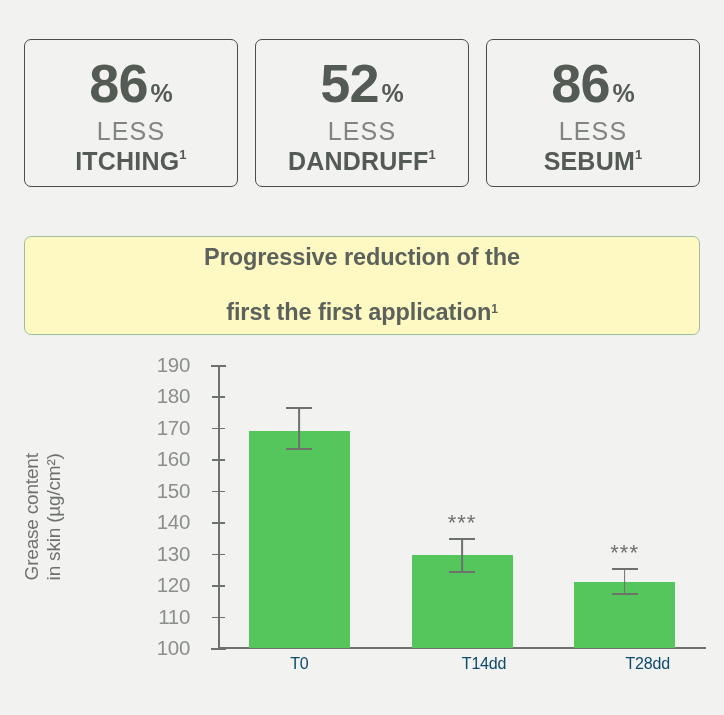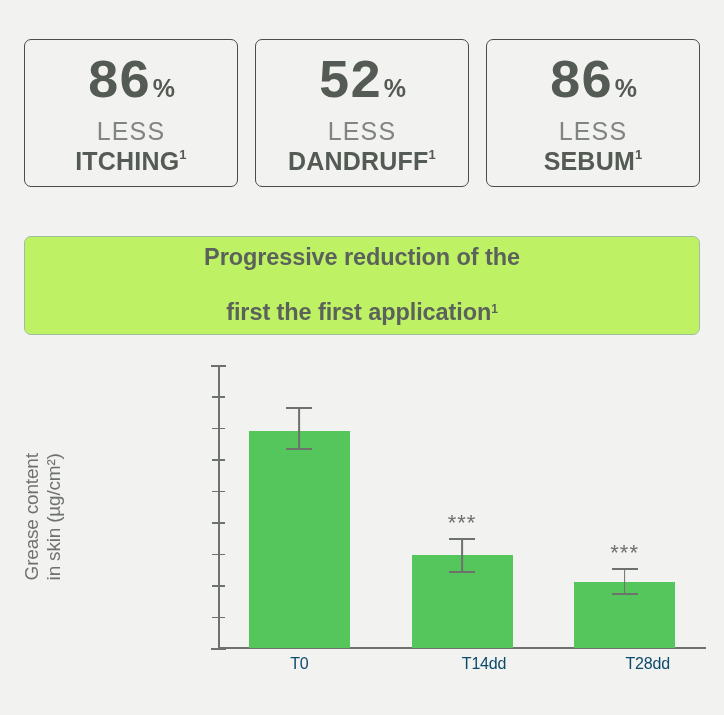--- a/index.html
+++ b/index.html
@@ -42,21 +42,20 @@
     display: flex;
     align-items: baseline;
     justify-content: center;
     line-height: 1;
   }
   .stat-number {
     font-size: 54px;
     font-weight: bold;
     color: #545a54;
     letter-spacing: -1px;
-    font-family: Liberation Mono, monospace;
   }
   .stat-percent {
     font-size: 25px;
     font-weight: bold;
     color: #545a54;
     margin-left: 3px;
   }
   .stat-less {
     font-size: 25px;
     color: #80857f;
@@ -82,21 +81,21 @@
   }
 
   
   .banner {
     position: absolute;
     left: 24px;
     top: 236px;
     width: 676px;
     height: 99px;
     box-sizing: border-box;
-    background: #bef264;
+    background: #fef9c3;
     border: 1.3px solid #9fbf9c;
     border-radius: 7px;
     display: flex;
     align-items: center;
     justify-content: center;
   }
   .banner-text {
     text-align: center;
     font-size: 23.5px;
     font-weight: bold;
@@ -276,20 +275,32 @@
     <span>first the first application</span><span class="sup">1</span>
   </div>
 </div>
 
 <div class="chart-area">
   <div class="y-axis-title">
     <span>Grease content</span><br>
     <span>in skin (µg/cm²)</span>
   </div>
 
+  <div class="tick-labels" id="tick-labels">
+      <div class="tick-label" style="top: 10px;">190</div>
+      <div class="tick-label" style="top: 41.4444px;">180</div>
+      <div class="tick-label" style="top: 72.8889px;">170</div>
+      <div class="tick-label" style="top: 104.333px;">160</div>
+      <div class="tick-label" style="top: 135.778px;">150</div>
+      <div class="tick-label" style="top: 167.222px;">140</div>
+      <div class="tick-label" style="top: 198.667px;">130</div>
+      <div class="tick-label" style="top: 230.111px;">120</div>
+      <div class="tick-label" style="top: 261.556px;">110</div>
+      <div class="tick-label" style="top: 293px;">100</div>
+    </div>
   <div id="axis-marks">
       <div class="axis-cap" style="top: 20px;"></div>
       <div class="tick-mark" style="top: 51.4444px;"></div>
       <div class="tick-mark" style="top: 82.8889px;"></div>
       <div class="tick-mark" style="top: 114.333px;"></div>
       <div class="tick-mark" style="top: 145.778px;"></div>
       <div class="tick-mark" style="top: 177.222px;"></div>
       <div class="tick-mark" style="top: 208.667px;"></div>
       <div class="tick-mark" style="top: 240.111px;"></div>
       <div class="tick-mark" style="top: 271.556px;"></div>

